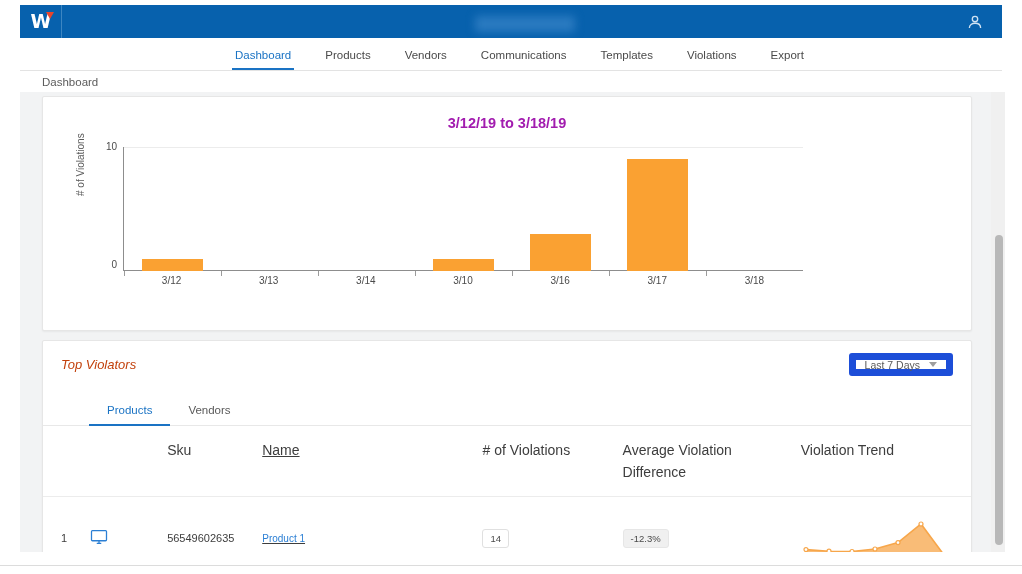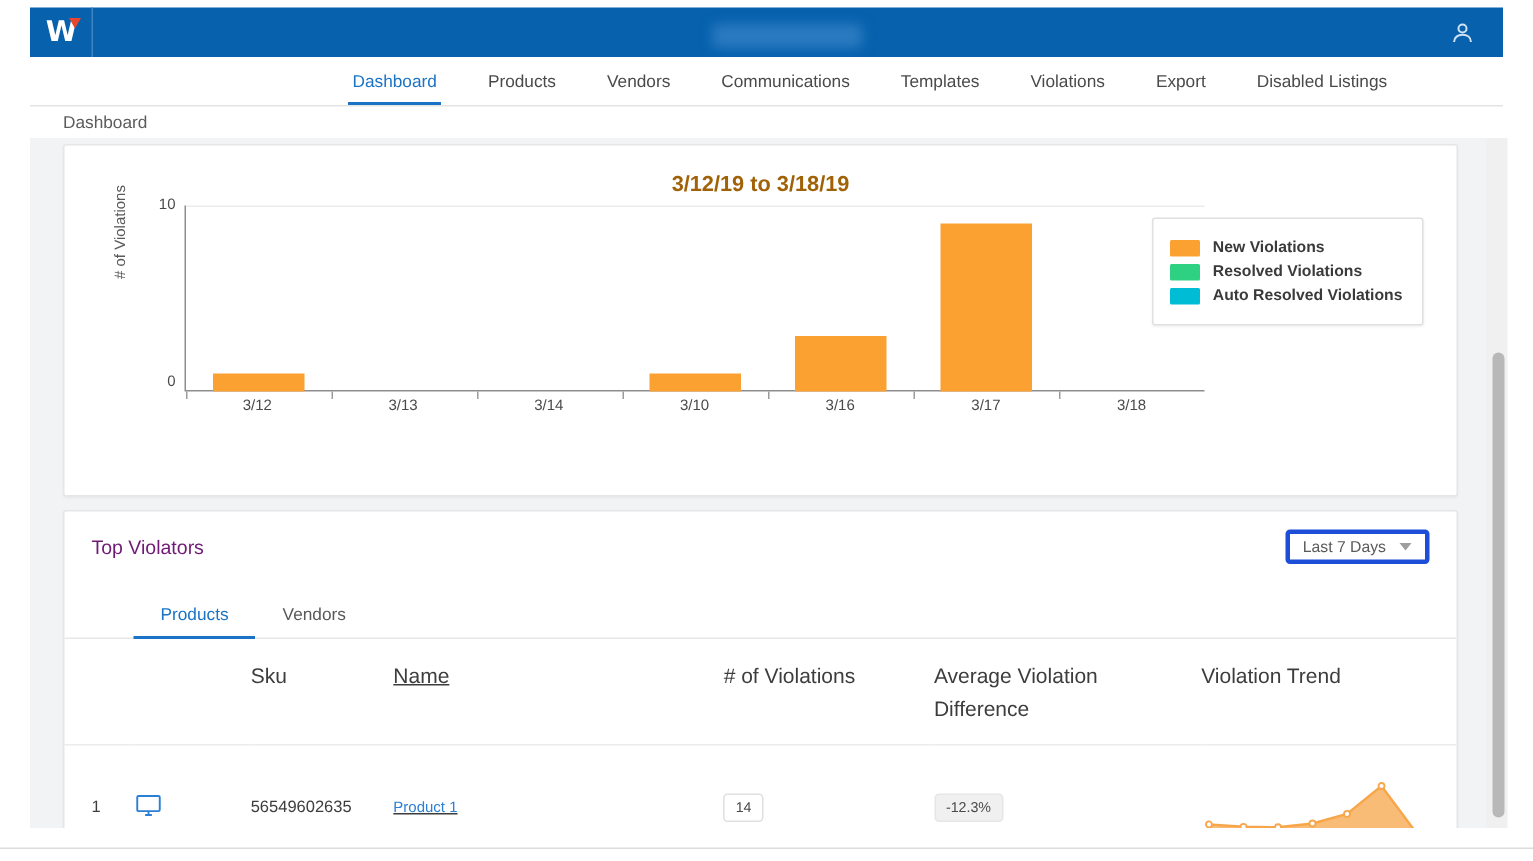--- a/index.html
+++ b/index.html
@@ -98,31 +98,32 @@
     border-radius: 2px;
     box-shadow: 0 1px 2px rgba(0,0,0,0.05);
   }
   .chart-card {
     position: absolute; left: 22px; top: 4px;
     width: 930px; height: 235px;
     padding: 14px 0 0 0;
   }
   .chart-title {
     text-align: center;
-    font-size: 14.5px; font-weight: bold; color: #a16207;
+    font-size: 14.5px; font-weight: bold; color: #a21caf;
     margin-top: 4px;
   }
   .chart-sub {
     text-align: center;
     font-size: 10.5px; color: #9b9b9b;
     margin-top: 6px;
   }
 
   .plot-wrap {
     position: relative;
+    margin-top: 10px;
     height: 160px;
   }
   .ylabel {
     position: absolute; left: 32px; top: 55px;
     font-size: 10px; color: #5a5a5a;
     transform: rotate(-90deg);
     transform-origin: left top;
     white-space: nowrap;
   }
   .ytick {
@@ -205,24 +206,24 @@
   .violators-card {
     position: absolute; left: 22px; top: 248px;
     width: 930px; height: 290px;
   }
   .violators-head {
     height: 47px;
     display: flex; align-items: center; justify-content: space-between;
     padding: 0 18px 0 18px;
   }
   .violators-title {
-    font-size: 13px; color: #701a75;
+    font-size: 13px; color: #c2410c; font-style: italic;
   }
   .range-select {
-    border: 3px solid #1d4ed8;
+    border: 7px solid #1d4ed8;
     border-radius: 3px;
     height: 23px;
     padding: 0 9px;
     display: flex; align-items: center; gap: 9px;
     font-size: 10.5px; color: #5a5a5a;
     background: #ffffff;
     cursor: pointer;
   }
   .chevron {
     width: 0; height: 0;
@@ -328,21 +329,20 @@
   </div>
 
   <div class="navbar">
     <div class="nav-item active"><span>Dashboard</span></div>
     <div class="nav-item"><span>Products</span></div>
     <div class="nav-item"><span>Vendors</span></div>
     <div class="nav-item"><span>Communications</span></div>
     <div class="nav-item"><span>Templates</span></div>
     <div class="nav-item"><span>Violations</span></div>
     <div class="nav-item"><span>Export</span></div>
-    <div class="nav-item"><span>Disabled Listings</span></div>
   </div>
 
   <div class="breadcrumb">
     <span>Dashboard</span>
   </div>
 
   <div class="scrollarea">
 
     <div class="card chart-card">
       <div class="chart-title">3/12/19 to 3/18/19</div>
@@ -388,34 +388,20 @@
             <div class="xlabel">3/12</div>
             <div class="xlabel">3/13</div>
             <div class="xlabel">3/14</div>
             <div class="xlabel">3/10</div>
             <div class="xlabel">3/16</div>
             <div class="xlabel">3/17</div>
             <div class="xlabel">3/18</div>
           </div>
       </div>
 
-      <div class="legend">
-        <div class="legend-row">
-          <span class="legend-swatch" id="sw0" style="background: rgb(250, 161, 50);"></span>
-          <span class="legend-text">New Violations</span>
-        </div>
-        <div class="legend-row">
-          <span class="legend-swatch" id="sw1" style="background: rgb(45, 209, 129);"></span>
-          <span class="legend-text">Resolved Violations</span>
-        </div>
-        <div class="legend-row">
-          <span class="legend-swatch" id="sw2" style="background: rgb(0, 188, 212);"></span>
-          <span class="legend-text">Auto Resolved Violations</span>
-        </div>
-      </div>
     </div>
 
     <div class="card violators-card">
       <div class="violators-head">
         <div class="violators-title">Top Violators</div>
         <div class="range-select">
           <span>Last 7 Days</span>
           <span class="chevron"></span>
         </div>
       </div>

